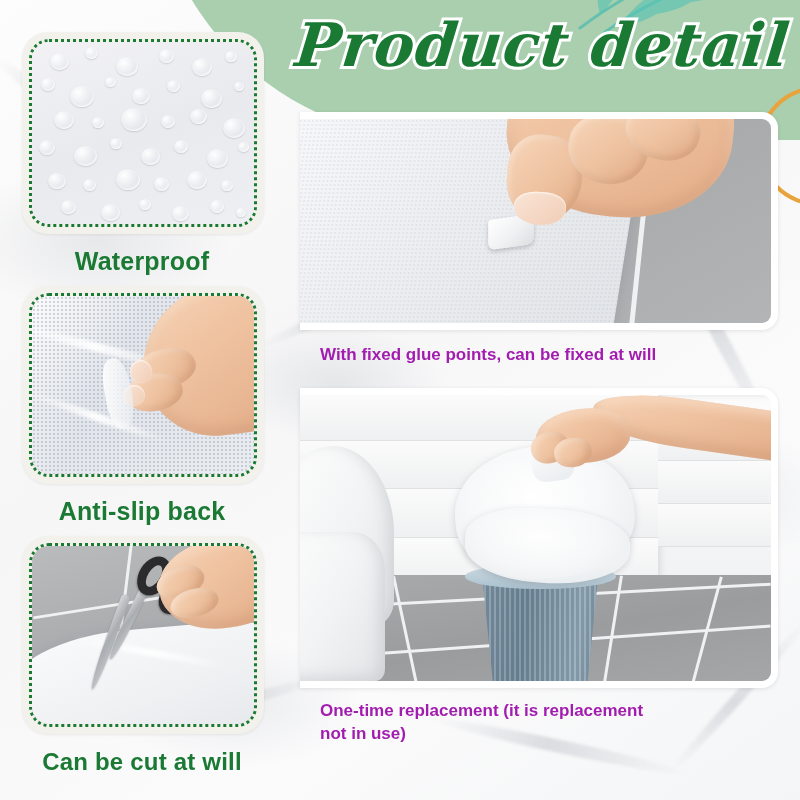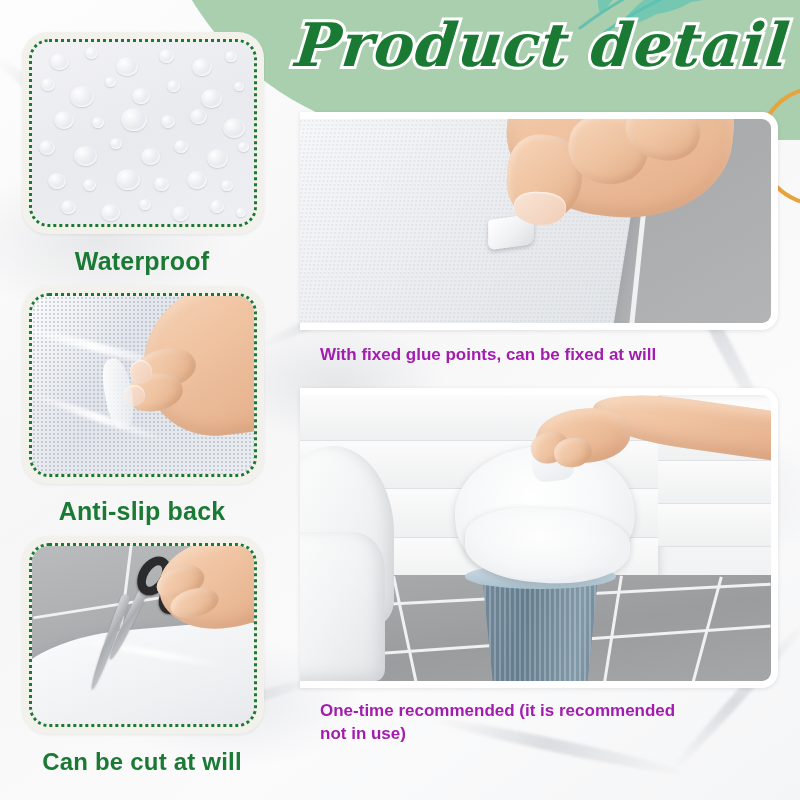--- a/index.html
+++ b/index.html
@@ -441,15 +441,15 @@
     <div class="hand" style="left:50%; top:5%; width:20%; height:19%;
                 border-radius:48% 44% 44% 50%; transform:rotate(-6deg);"></div>
     <div class="finger" style="left:49%; top:13%; width:8%; height:11%;
                 border-radius:46% 48% 50% 48%; transform:rotate(-18deg);"></div>
     <div class="finger" style="left:54%; top:15%; width:8%; height:10%;
                 border-radius:46% 48% 50% 48%; transform:rotate(-10deg);"></div>
   </div>
 </div>
 
 <div class="caption-right" style="left:320px; top:700px; width:470px;">
-  <div>One-time recommended (it is recommended</div>
+  <div>One-time replacement (it is replacement</div>
   <div>not in use)</div>
 </div>
 
 </body></html>

